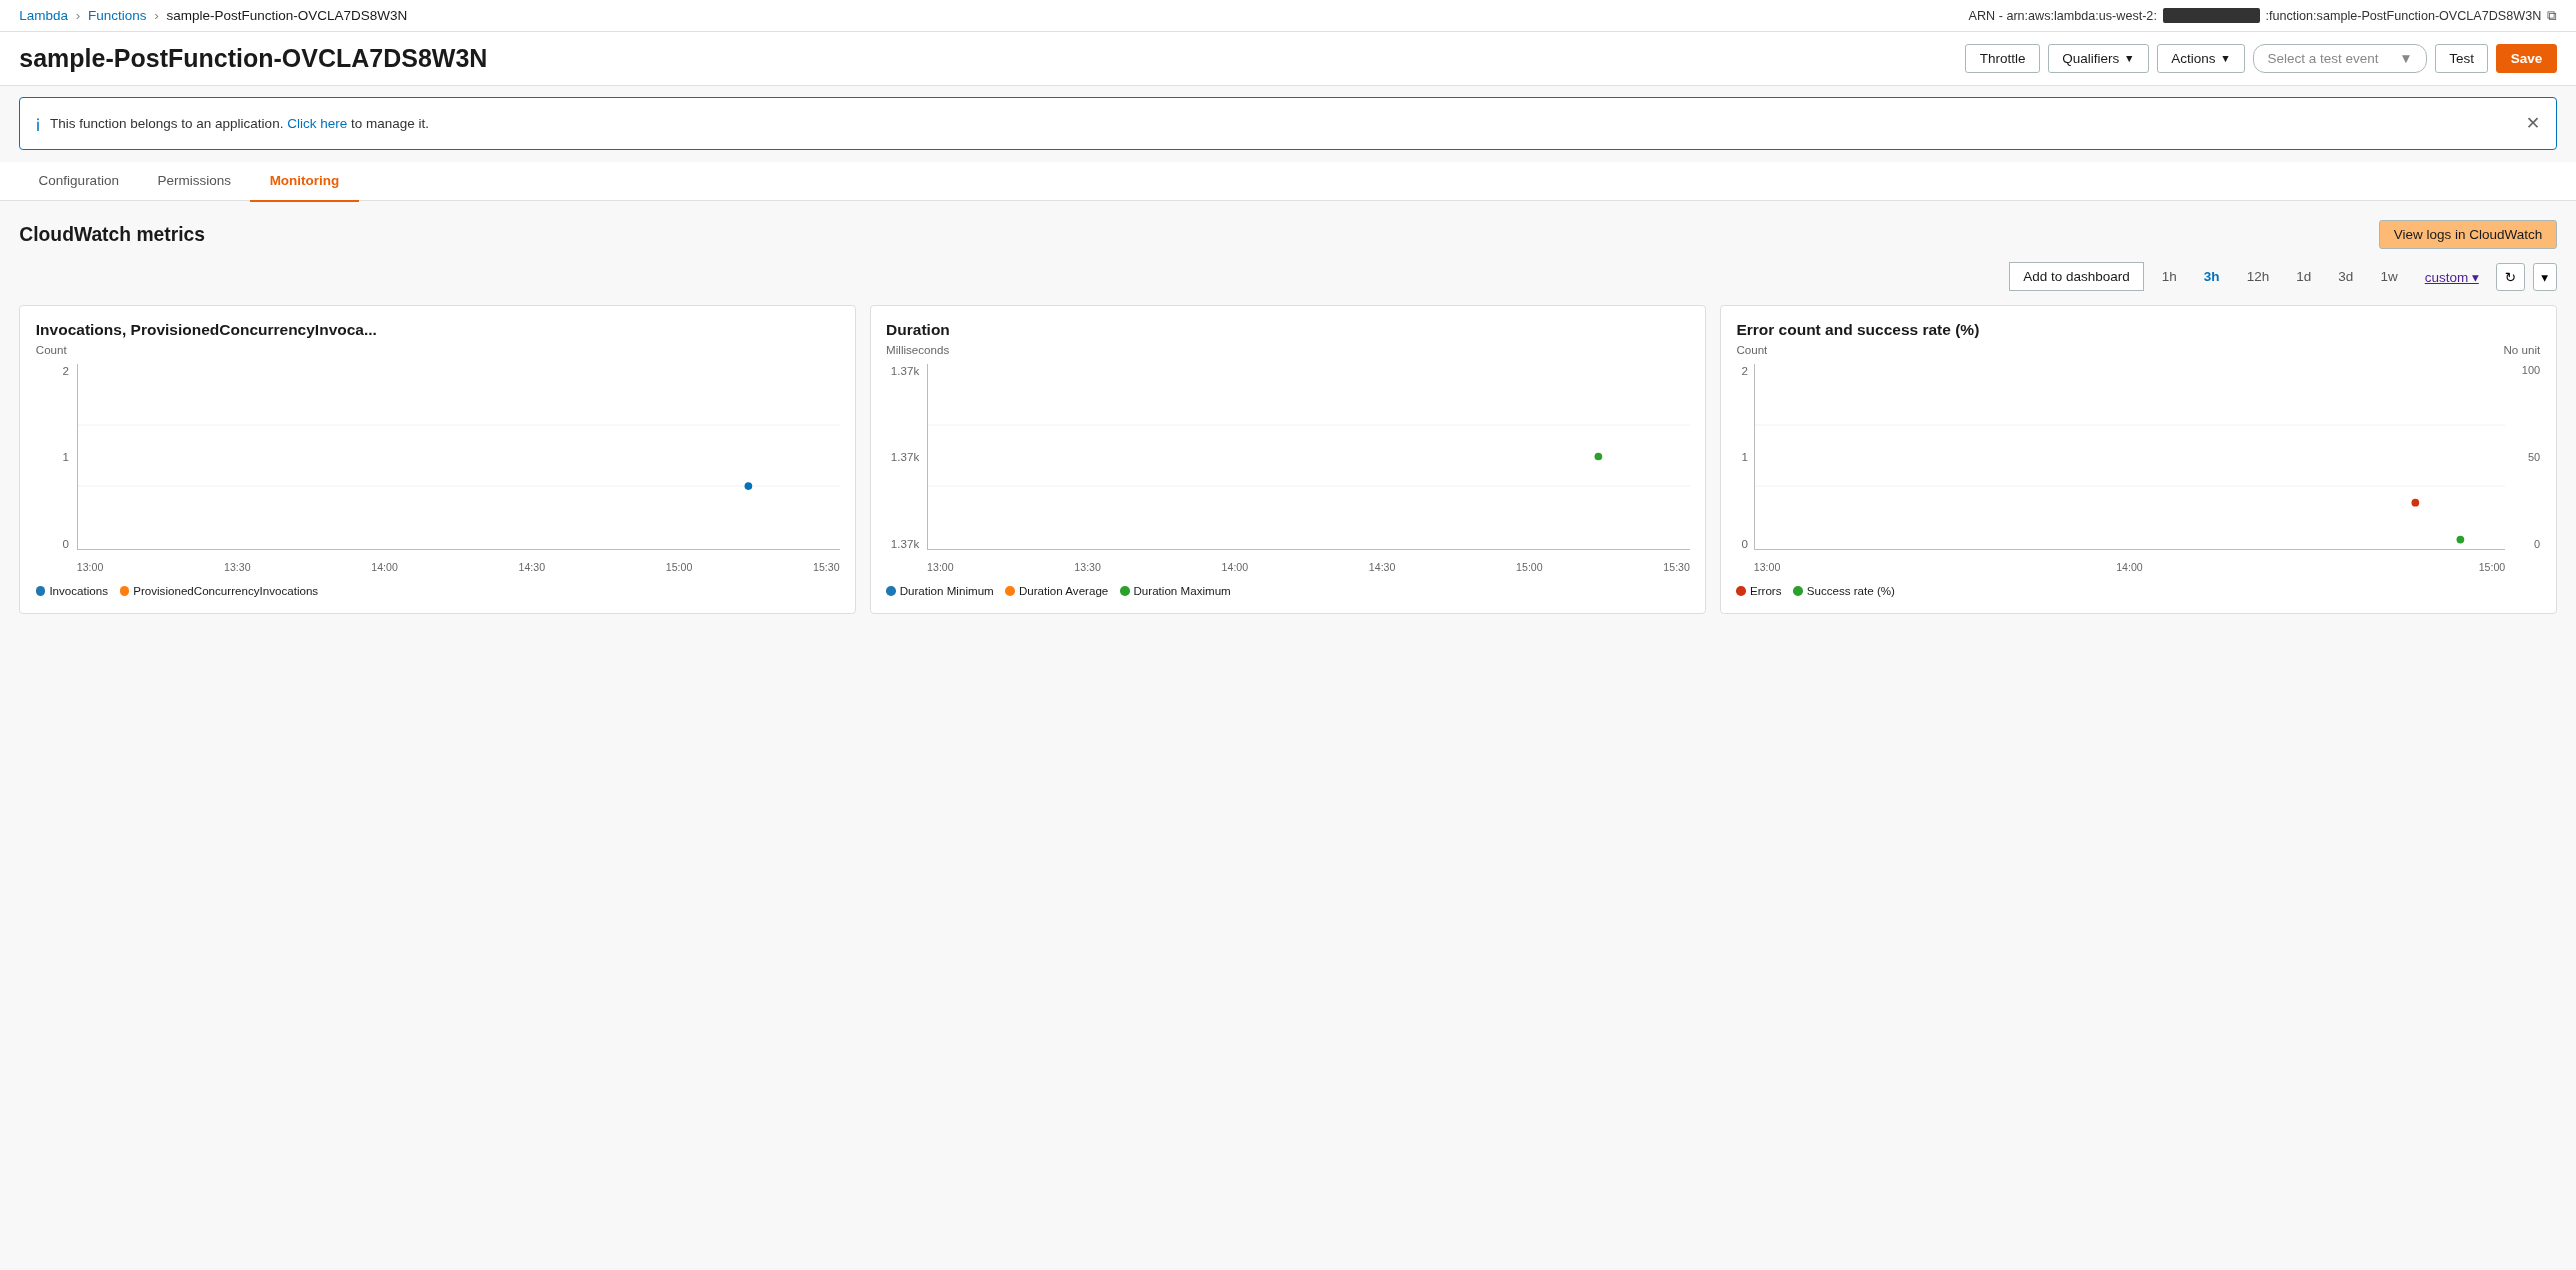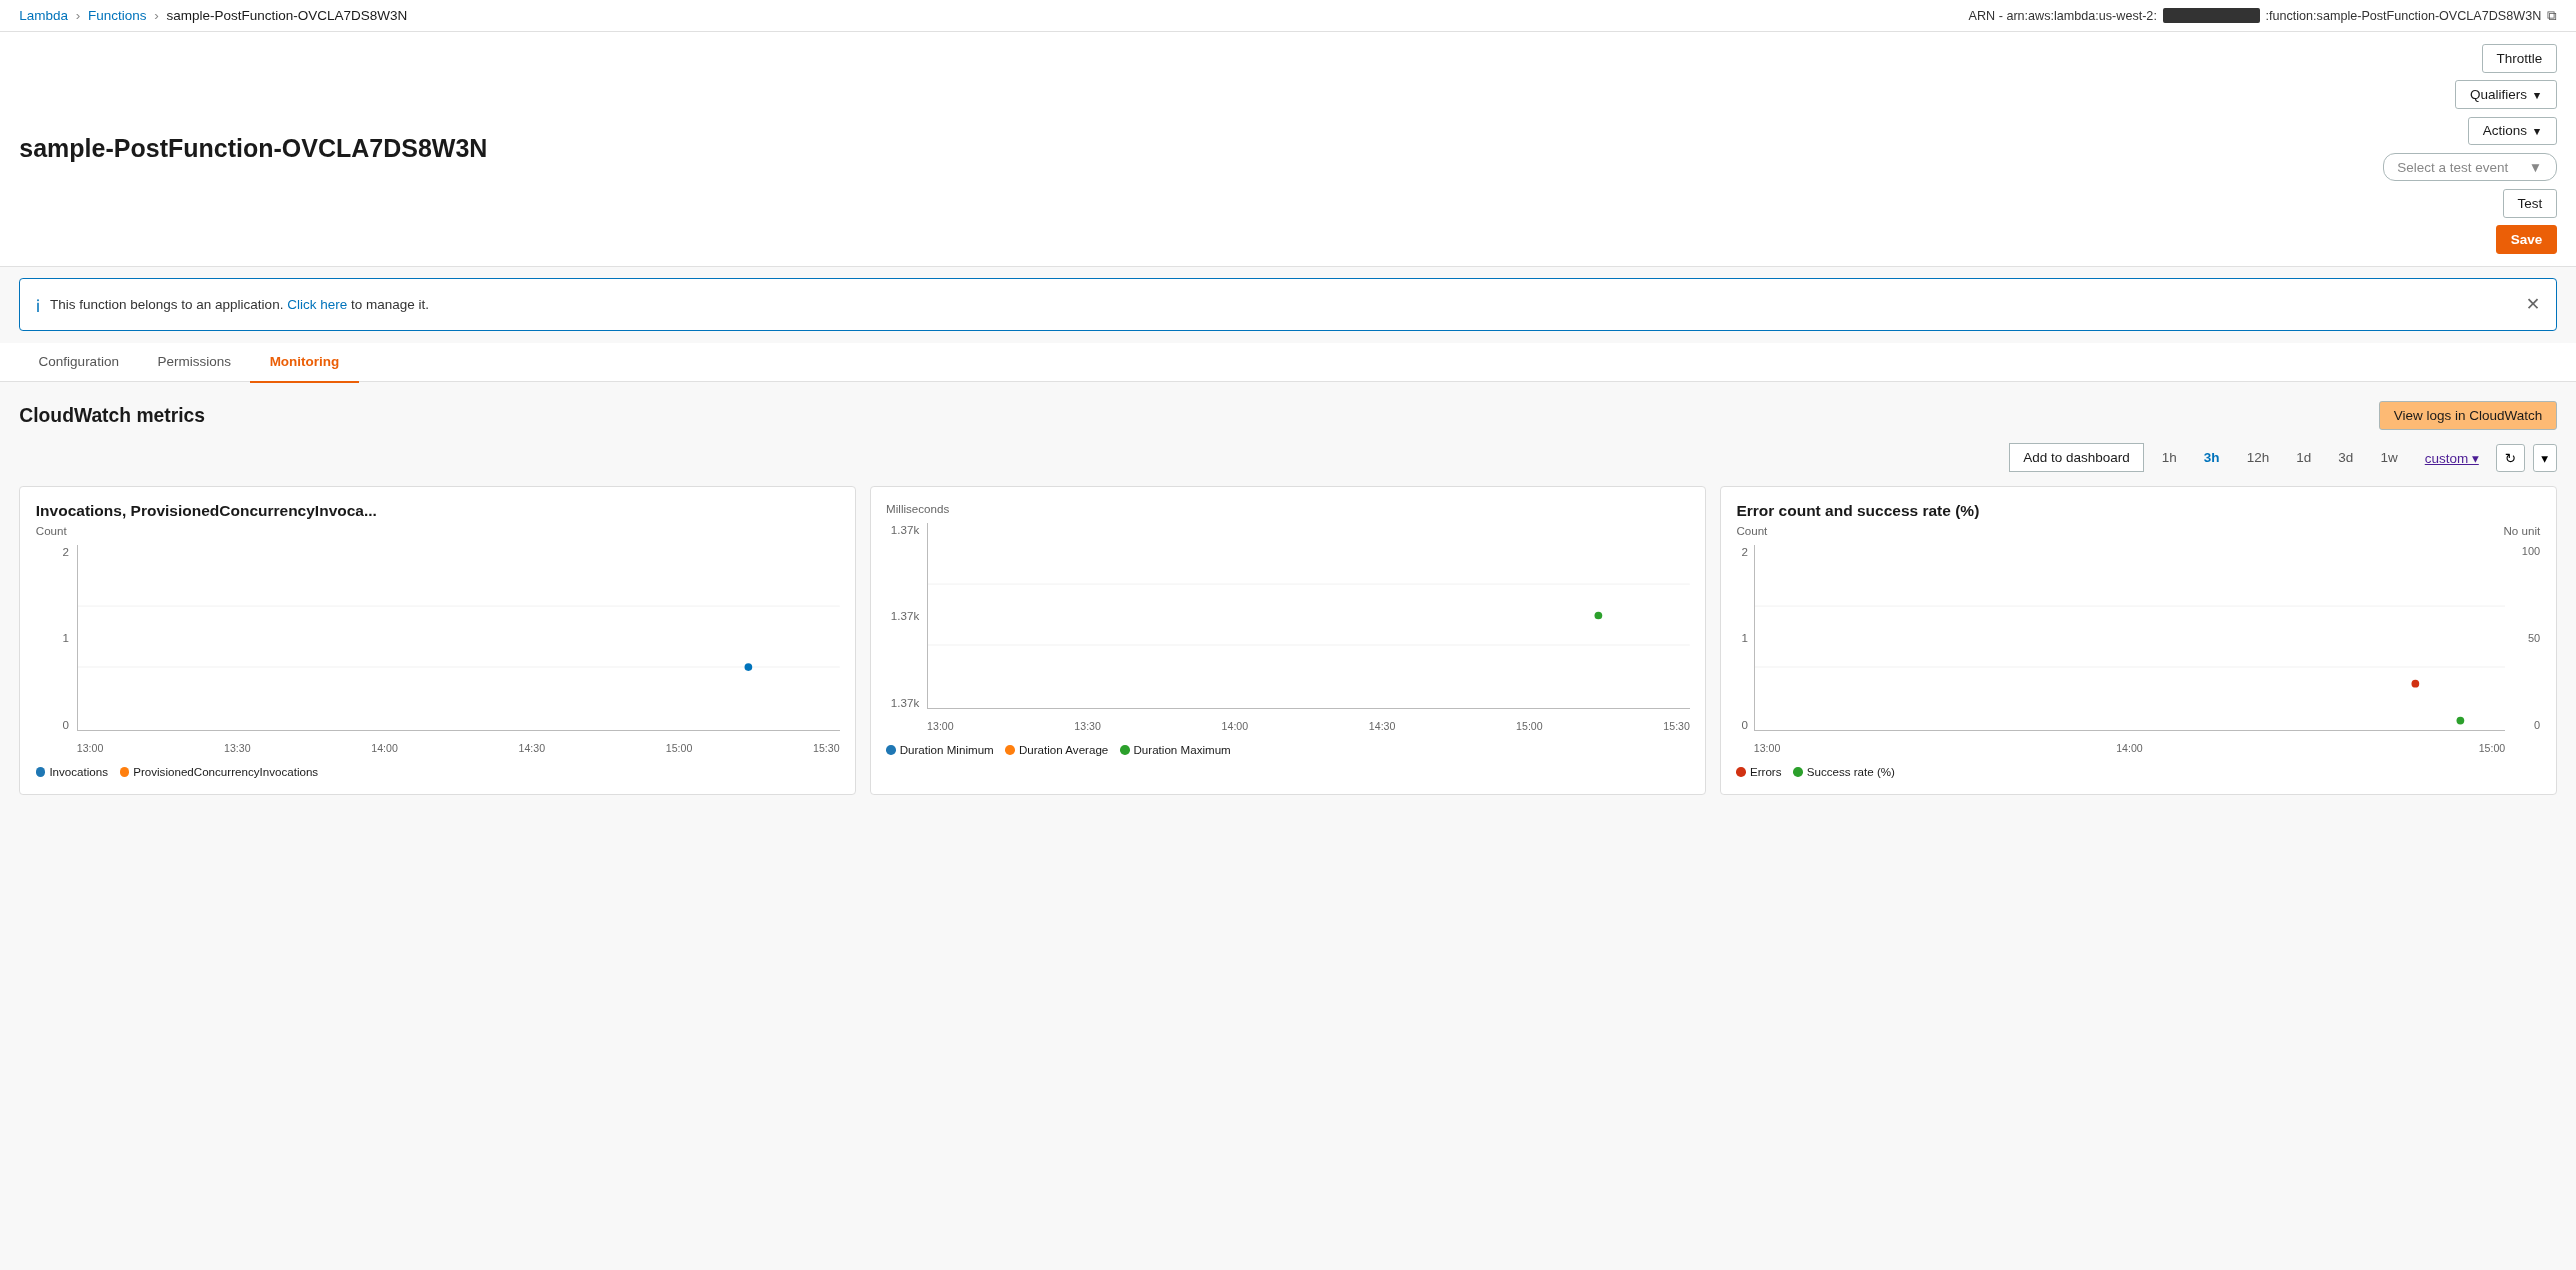--- a/index.html
+++ b/index.html
@@ -16,21 +16,21 @@
     .arn-text { font-size: 12.6px; color: #333; display: flex; align-items: center; gap: 5.8px; }
     .arn-redacted { background: #333; color: #333; border-radius: 1.9px; display: inline-block; min-width: 97px; height: 15.5px; vertical-align: middle; }
     .copy-icon { cursor: pointer; color: #555; font-size: 13.5px; }
 
     
     .page-header {
       display: flex; align-items: center; justify-content: space-between;
       padding: 11.6px 19.3px; background: #fff; border-bottom: 1px solid #e0e0e0;
     }
     .page-title { font-size: 25px; font-weight: 600; color: #1a1a1a; }
-    .header-actions { display: flex; align-items: flex-end; gap: 7.7px; flex-direction: column; }
+    .header-actions { display: flex; align-items: flex-start; gap: 7.7px; }
     .btn {
       padding: 5.8px 13.5px; border-radius: 2.9px; cursor: pointer; font-size: 13.5px;
       font-weight: 500; border: 1px solid #aab7b8; background: #fff; color: #1a1a1a;
       display: flex; align-items: center; gap: 4.8px;
     }
     .btn-primary { background: #eb5f07; color: #fff; border-color: #eb5f07; font-weight: 700; }
     .btn-outline { border: 1px solid #aab7b8; }
     .dropdown-arrow { font-size: 10.6px; }
     .select-event {
       padding: 5.8px 13.5px; border-radius: 12px; border: 1px solid #aab7b8;
@@ -195,20 +195,21 @@
           <span>Invocations</span>
         </div>
         <div class="legend-item">
           <span class="legend-dot" style="background:#ff7f0e;"></span>
           <span>ProvisionedConcurrencyInvocations</span>
         </div>
       </div>
     </div>
 
     <div class="chart-card">
+      <div class="chart-title">Duration</div>
       <div class="chart-unit">Milliseconds</div>
       <div class="chart-area">
         <div style="position:absolute;left:0;top:0;bottom:27px;display:flex;flex-direction:column;justify-content:space-between;font-size:11.6px;color:#666;width:37px;text-align:right;padding-right:3.9px;">
           <span>1.37k</span>
           <span>1.37k</span>
           <span>1.37k</span>
         </div>
         <div style="position:absolute;left:41px;right:0;top:0;bottom:27px;border-bottom:1px solid #bbb;border-left:1px solid #bbb;">
           <svg width="100%" height="100%" viewBox="0 0 788.328 191">
             <line x1="0" y1="33%" x2="100%" y2="33%" stroke="#f0f0f0" stroke-width="1"></line>

